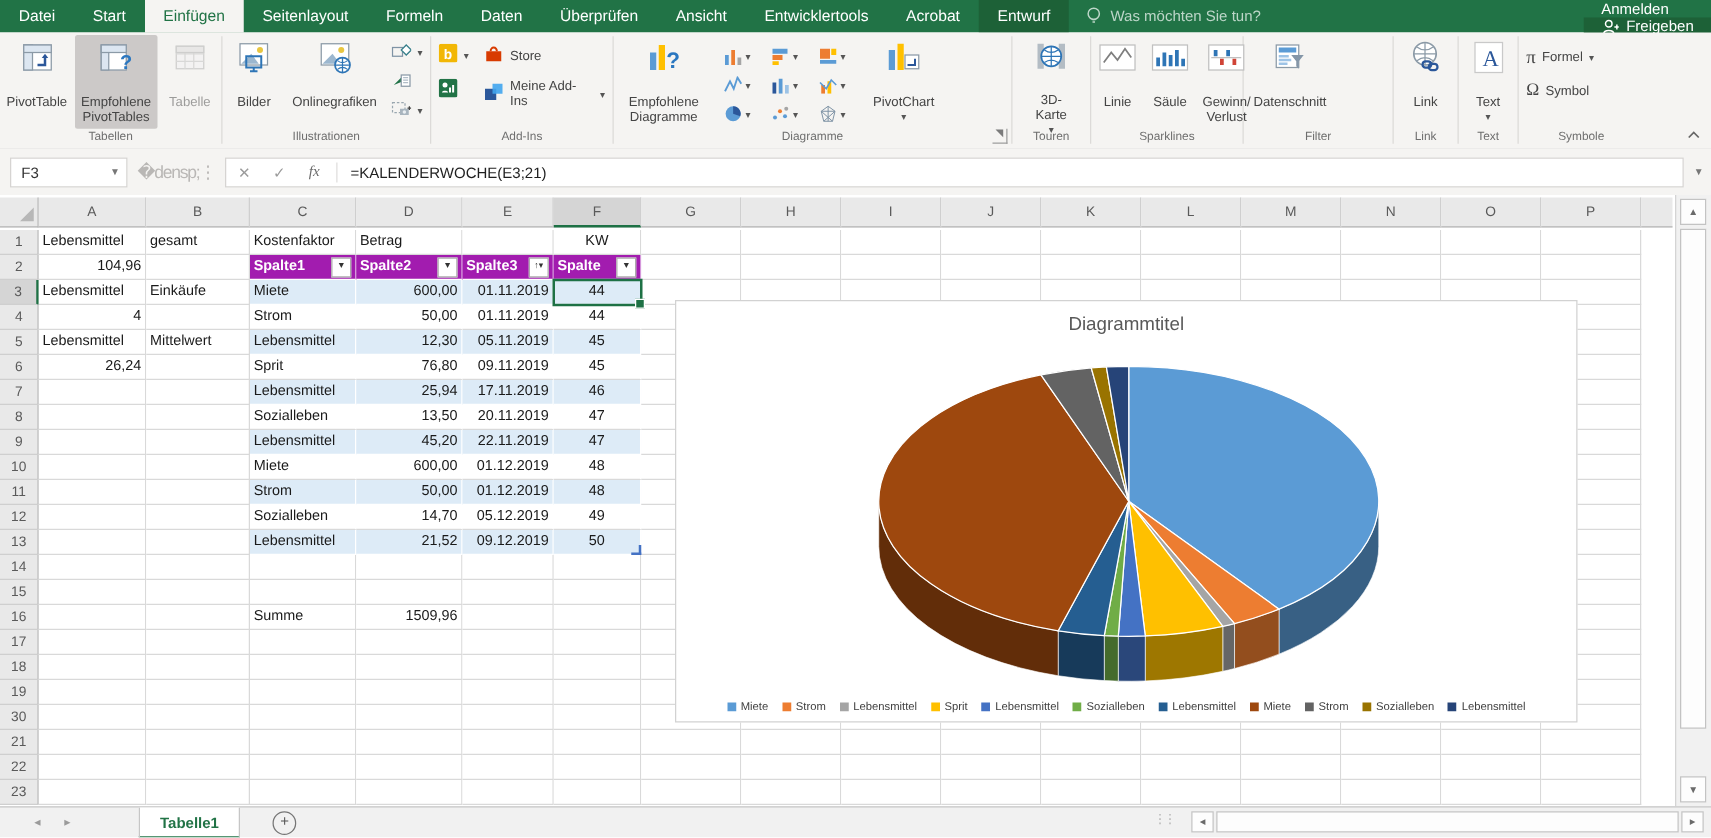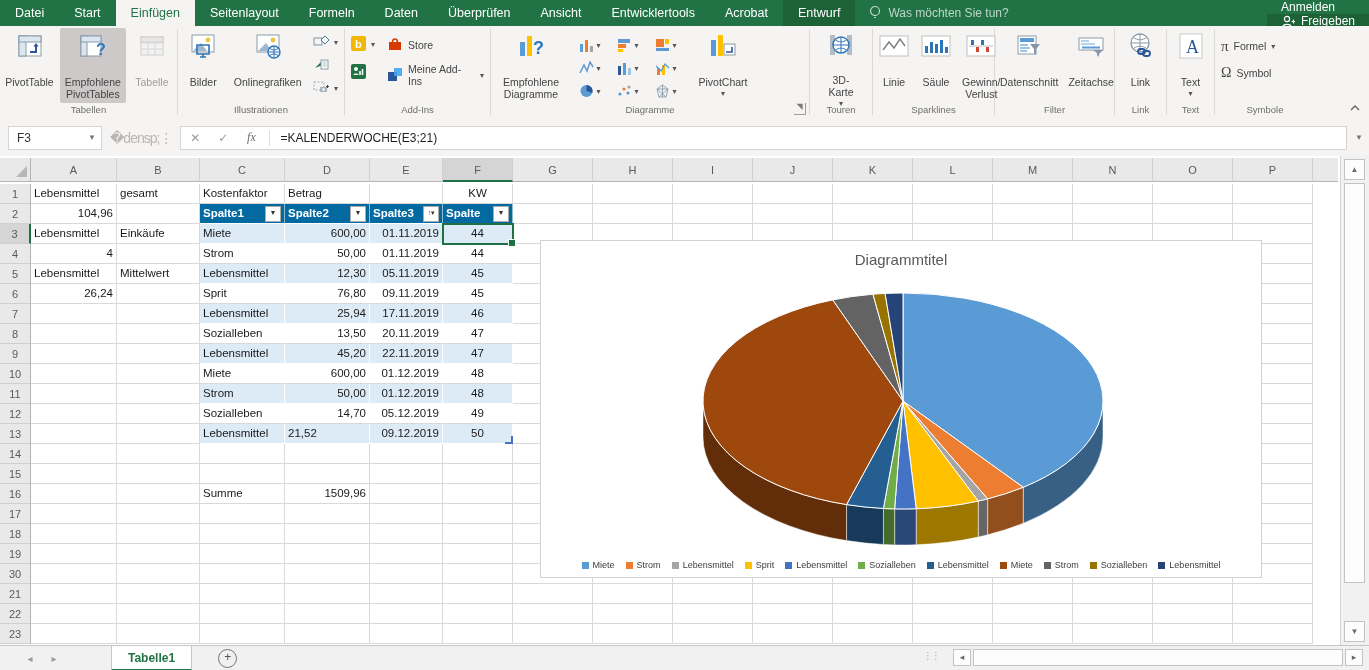--- a/index.html
+++ b/index.html
@@ -46,21 +46,21 @@
   #formulatext{padding-left:6px;font-size:12px;color:#1f1f1f;}
   #fbar .expand{color:#777;font-size:8px;margin-right:6px;}
   
   #sheet{position:absolute;left:0;top:156px;width:1341px;height:489px;background:#fff;overflow:hidden;}
   .colhdr,.rowhdr,.cell{position:absolute;box-sizing:border-box;font-size:11.5px;}
   .colhdr{top:2px;height:24px;background:#e9e9e9;border-right:1px solid #cfcfcf;border-bottom:1px solid #b4b4b4;color:#5a5a5a;text-align:center;line-height:24px;font-size:11px;cursor:pointer;}
   .colhdr.sel{background:#d5d5d5;border-bottom:2px solid #1e7145;}
   .rowhdr{left:0;width:31px;background:#e9e9e9;border-right:1px solid #b4b4b4;border-bottom:1px solid #cfcfcf;color:#5a5a5a;text-align:center;font-size:11px;cursor:pointer;}
   .rowhdr.sel{background:#d5d5d5;border-right:2px solid #1e7145;}
   .cell{border-right:1px solid #d9d9d9;border-bottom:1px solid #d9d9d9;padding:0 3px;line-height:19px;white-space:nowrap;overflow:hidden;color:#1a1a1a;background:#fff;}
-  .cell.thead{background:#0369a1;color:#fff;font-weight:bold;border-right:1px solid rgba(255,255,255,.55);border-bottom:1px solid #fff;display:flex;align-items:center;}
+  .cell.thead{background:#a21caf;color:#fff;font-weight:bold;border-right:1px solid rgba(255,255,255,.55);border-bottom:1px solid #fff;display:flex;align-items:center;}
   .cell.band{background:#ddebf7;border-right:1px solid #fff;border-bottom:1px solid #fff;}
   .cell.trow{border-right:1px solid #fff;}
   .filterbtn{margin-left:auto;width:14px;height:14px;background:#fff;border:1px solid #ababab;color:#333;font-size:7px;line-height:12px;text-align:center;flex:0 0 14px;cursor:pointer;font-weight:normal;}
   #selbox{position:absolute;border:2px solid #1e7145;pointer-events:none;}
   #selhandle{position:absolute;width:6px;height:6px;background:#1e7145;border:1px solid #fff;pointer-events:none;}
   #tcorner{position:absolute;width:6px;height:6px;border-right:2px solid #4472c4;border-bottom:2px solid #4472c4;pointer-events:none;}
   
   #chart{position:absolute;left:540px;top:240px;width:722px;height:338px;background:#fff;border:1px solid #d2d2d2;box-sizing:border-box;}
   #charttitle{position:absolute;left:0;right:0;top:10px;text-align:center;font-size:15px;color:#595959;}
   #chartsvg{position:absolute;left:0;top:0;}
@@ -430,31 +430,20 @@
         <div class="bigbtn" style="width:64px">
           <span class="ric">
               <svg width="26" height="26">
                 <rect x="2" y="3" width="18" height="18" fill="#fff" stroke="#8b9aa7"></rect>
                 <rect x="4" y="5" width="14" height="4" fill="#5b9bd5"></rect>
                 <path d="M4 12 h8 M4 15 h10 M4 18 h7" stroke="#9dc3e6" stroke-width="2"></path>
                 <path d="M14 11 h10 l-4 5 v6 l-2 -2 v-4 z" fill="#8496a8"></path>
               </svg>
             </span>
           <span class="blabel">Datenschnitt</span>
-        </div>
-        <div class="bigbtn" style="width:54px">
-          <span class="ric">
-              <svg width="26" height="26">
-                <rect x="1" y="5" width="24" height="12" fill="#fff" stroke="#8b9aa7"></rect>
-                <path d="M3 8 h8 M3 11 h14" stroke="#9dc3e6" stroke-width="1.6"></path>
-                <path d="M4 14.5 h18" stroke="#5b9bd5" stroke-width="2"></path>
-                <path d="M15 17 h10 l-4 4 v3 l-2 -2 v-2 z" fill="#8496a8"></path>
-              </svg>
-            </span>
-          <span class="blabel">Zeitachse</span>
         </div>
       </div>
       <div class="glabel">Filter</div>
     </div>
     <div class="gsep"></div>
 
     <div class="rgroup" style="width:51px">
       <div class="rbody" style="justify-content:center">
         <div class="bigbtn" style="width:42px">
           <span class="ric">
@@ -763,21 +752,21 @@
       <div class="cell" style="left: 833px; top: 248px; width: 80px; height: 20px;"></div>
       <div class="cell" style="left: 913px; top: 248px; width: 80px; height: 20px;"></div>
       <div class="cell" style="left: 993px; top: 248px; width: 80px; height: 20px;"></div>
       <div class="cell" style="left: 1073px; top: 248px; width: 80px; height: 20px;"></div>
       <div class="cell" style="left: 1153px; top: 248px; width: 80px; height: 20px;"></div>
       <div class="cell" style="left: 1233px; top: 248px; width: 80px; height: 20px;"></div>
       <div class="rowhdr" style="top: 268px; height: 20px; line-height: 20px;">13</div>
       <div class="cell" style="left: 31px; top: 268px; width: 86px; height: 20px;"></div>
       <div class="cell" style="left: 117px; top: 268px; width: 83px; height: 20px;"></div>
       <div class="cell band" style="left: 200px; top: 268px; width: 85px; height: 20px; text-align: left;">Lebensmittel</div>
-      <div class="cell band" style="left: 285px; top: 268px; width: 85px; height: 20px; text-align: left;">21,52</div>
+      <div class="cell band" style="left: 285px; top: 268px; width: 85px; height: 20px; text-align: right;">21,52</div>
       <div class="cell band" style="left: 370px; top: 268px; width: 73px; height: 20px; text-align: right;">09.12.2019</div>
       <div class="cell band" style="left: 443px; top: 268px; width: 70px; height: 20px; text-align: center;">50</div>
       <div class="cell" style="left: 513px; top: 268px; width: 80px; height: 20px;"></div>
       <div class="cell" style="left: 593px; top: 268px; width: 80px; height: 20px;"></div>
       <div class="cell" style="left: 673px; top: 268px; width: 80px; height: 20px;"></div>
       <div class="cell" style="left: 753px; top: 268px; width: 80px; height: 20px;"></div>
       <div class="cell" style="left: 833px; top: 268px; width: 80px; height: 20px;"></div>
       <div class="cell" style="left: 913px; top: 268px; width: 80px; height: 20px;"></div>
       <div class="cell" style="left: 993px; top: 268px; width: 80px; height: 20px;"></div>
       <div class="cell" style="left: 1073px; top: 268px; width: 80px; height: 20px;"></div>

